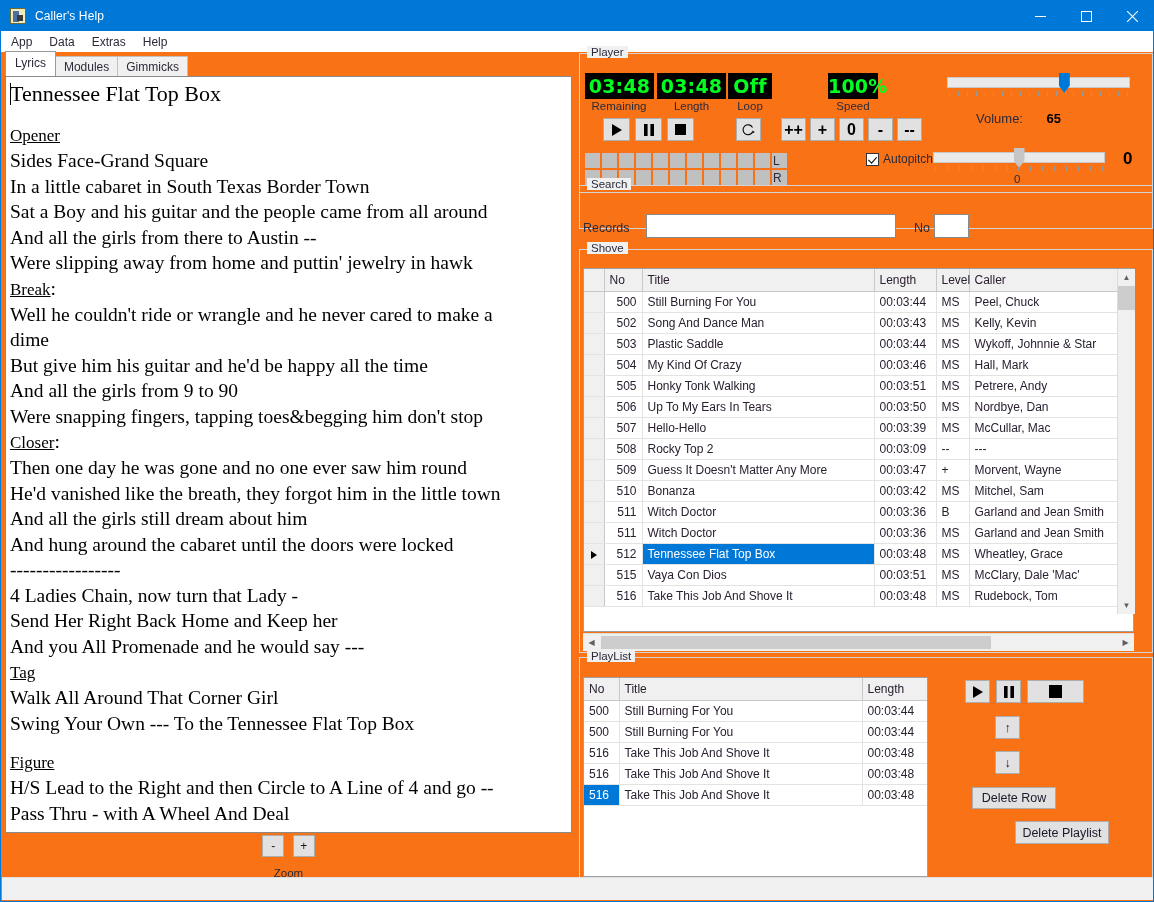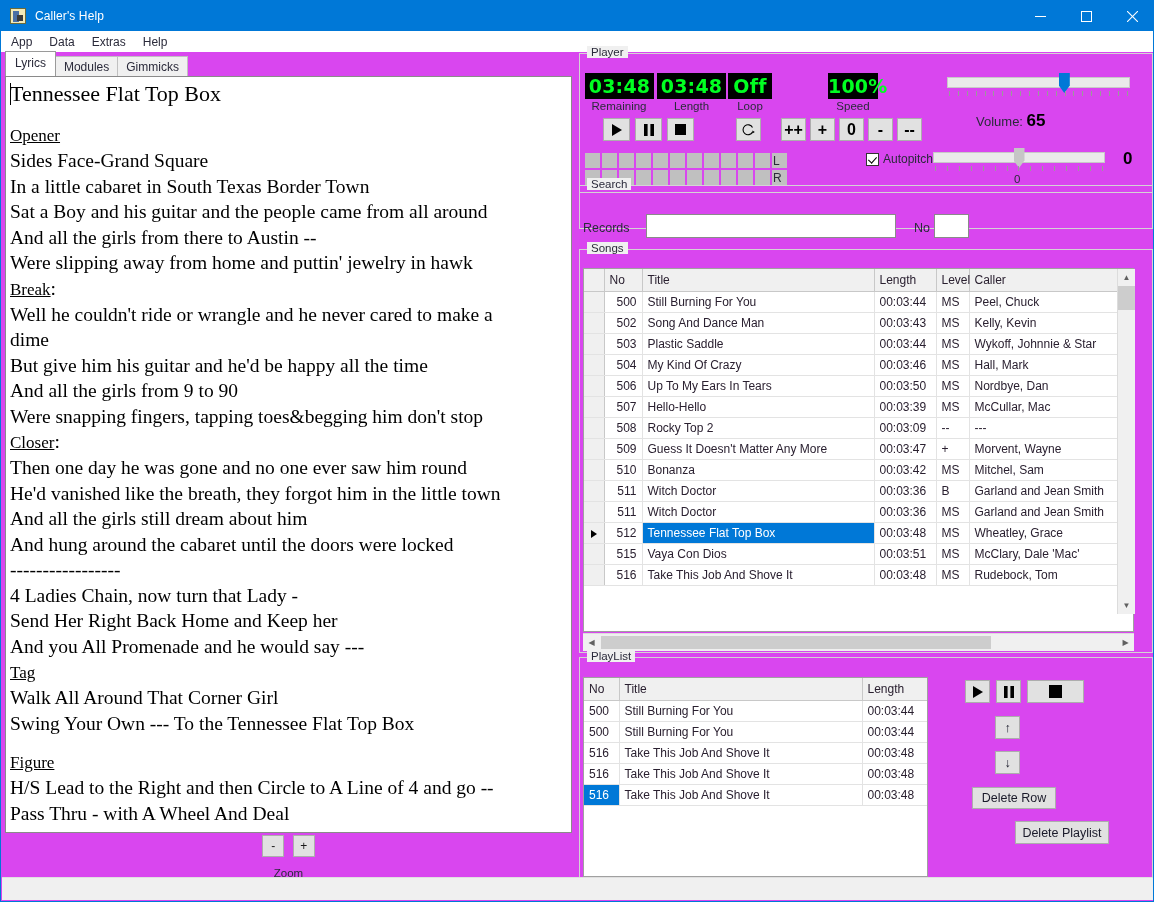--- a/index.html
+++ b/index.html
@@ -9,21 +9,21 @@
   }
   body {
     font-family: "Liberation Sans", sans-serif;
     -webkit-font-smoothing: antialiased;
   }
   #app {
     position: relative;
     width: 1154px;
     height: 902px;
     overflow: hidden;
-    background: #d946ef;
+    background: #f97316;
     border: 1px solid #0078d7;
     box-sizing: border-box;
     text-decoration: underline;
   }
 
   
   .titlebar {
     position: absolute;
     left: 0; top: 0;
     width: 1154px; height: 30px;
@@ -281,23 +281,24 @@
     display: block;
     width: 1px; height: 5px;
     background: #9a9a9a;
   }
   .volume-lbl {
     position: absolute;
     font-size: 13px;
     color: #2a2a3a;
   }
   .volume-lbl b {
-    font-size: 17px;
+    font-size: 13px;
     color: #000;
     font-weight: bold;
+    margin-left: 20px;
   }
   .pitch-val {
     position: absolute;
     font-size: 17px;
     font-weight: bold;
     color: #000;
   }
   .pitch-zero {
     position: absolute;
     font-size: 11.5px;
@@ -655,21 +656,21 @@
 
   <div class="group" id="grp-search">
     <span class="glegend">Search</span>
   </div>
   <div class="lbl-static" style="left:582px; top:220px;">Records</div>
   <input class="txtinput" style="left: 645px; top: 213px; width: 250px; height: 24px;" placeholder="">
   <div class="lbl-static" style="left:913px; top:220px;">No</div>
   <input class="txtinput" style="left: 933px; top: 213px; width: 35px; height: 24px;" placeholder="">
 
   <div class="group" id="grp-songs">
-    <span class="glegend">Songs</span>
+    <span class="glegend">Shove</span>
   </div>
 
   <div class="grid" style="left:582px; top:267px; width:551px; height:364px;">
     <table class="dg" id="songs-table">
       <colgroup>
         <col style="width:20px">
           <col style="width:38px">
           <col style="width:232px">
         <col style="width:62px">
           <col style="width:33px">
@@ -713,20 +714,28 @@
           <tr>
             <td class="rowhdr"></td>
             <td class="num">504</td>
             <td class="title-cell">My Kind Of Crazy</td>
             <td>00:03:46</td>
             <td>MS</td>
             <td>Hall, Mark</td>
           </tr>
           <tr>
             <td class="rowhdr"></td>
+            <td class="num">505</td>
+            <td class="title-cell">Honky Tonk Walking</td>
+            <td>00:03:51</td>
+            <td>MS</td>
+            <td>Petrere, Andy</td>
+          </tr>
+          <tr>
+            <td class="rowhdr"></td>
             <td class="num">506</td>
             <td class="title-cell">Up To My Ears In Tears</td>
             <td>00:03:50</td>
             <td>MS</td>
             <td>Nordbye, Dan</td>
           </tr>
           <tr>
             <td class="rowhdr"></td>
             <td class="num">507</td>
             <td class="title-cell">Hello-Hello</td>

